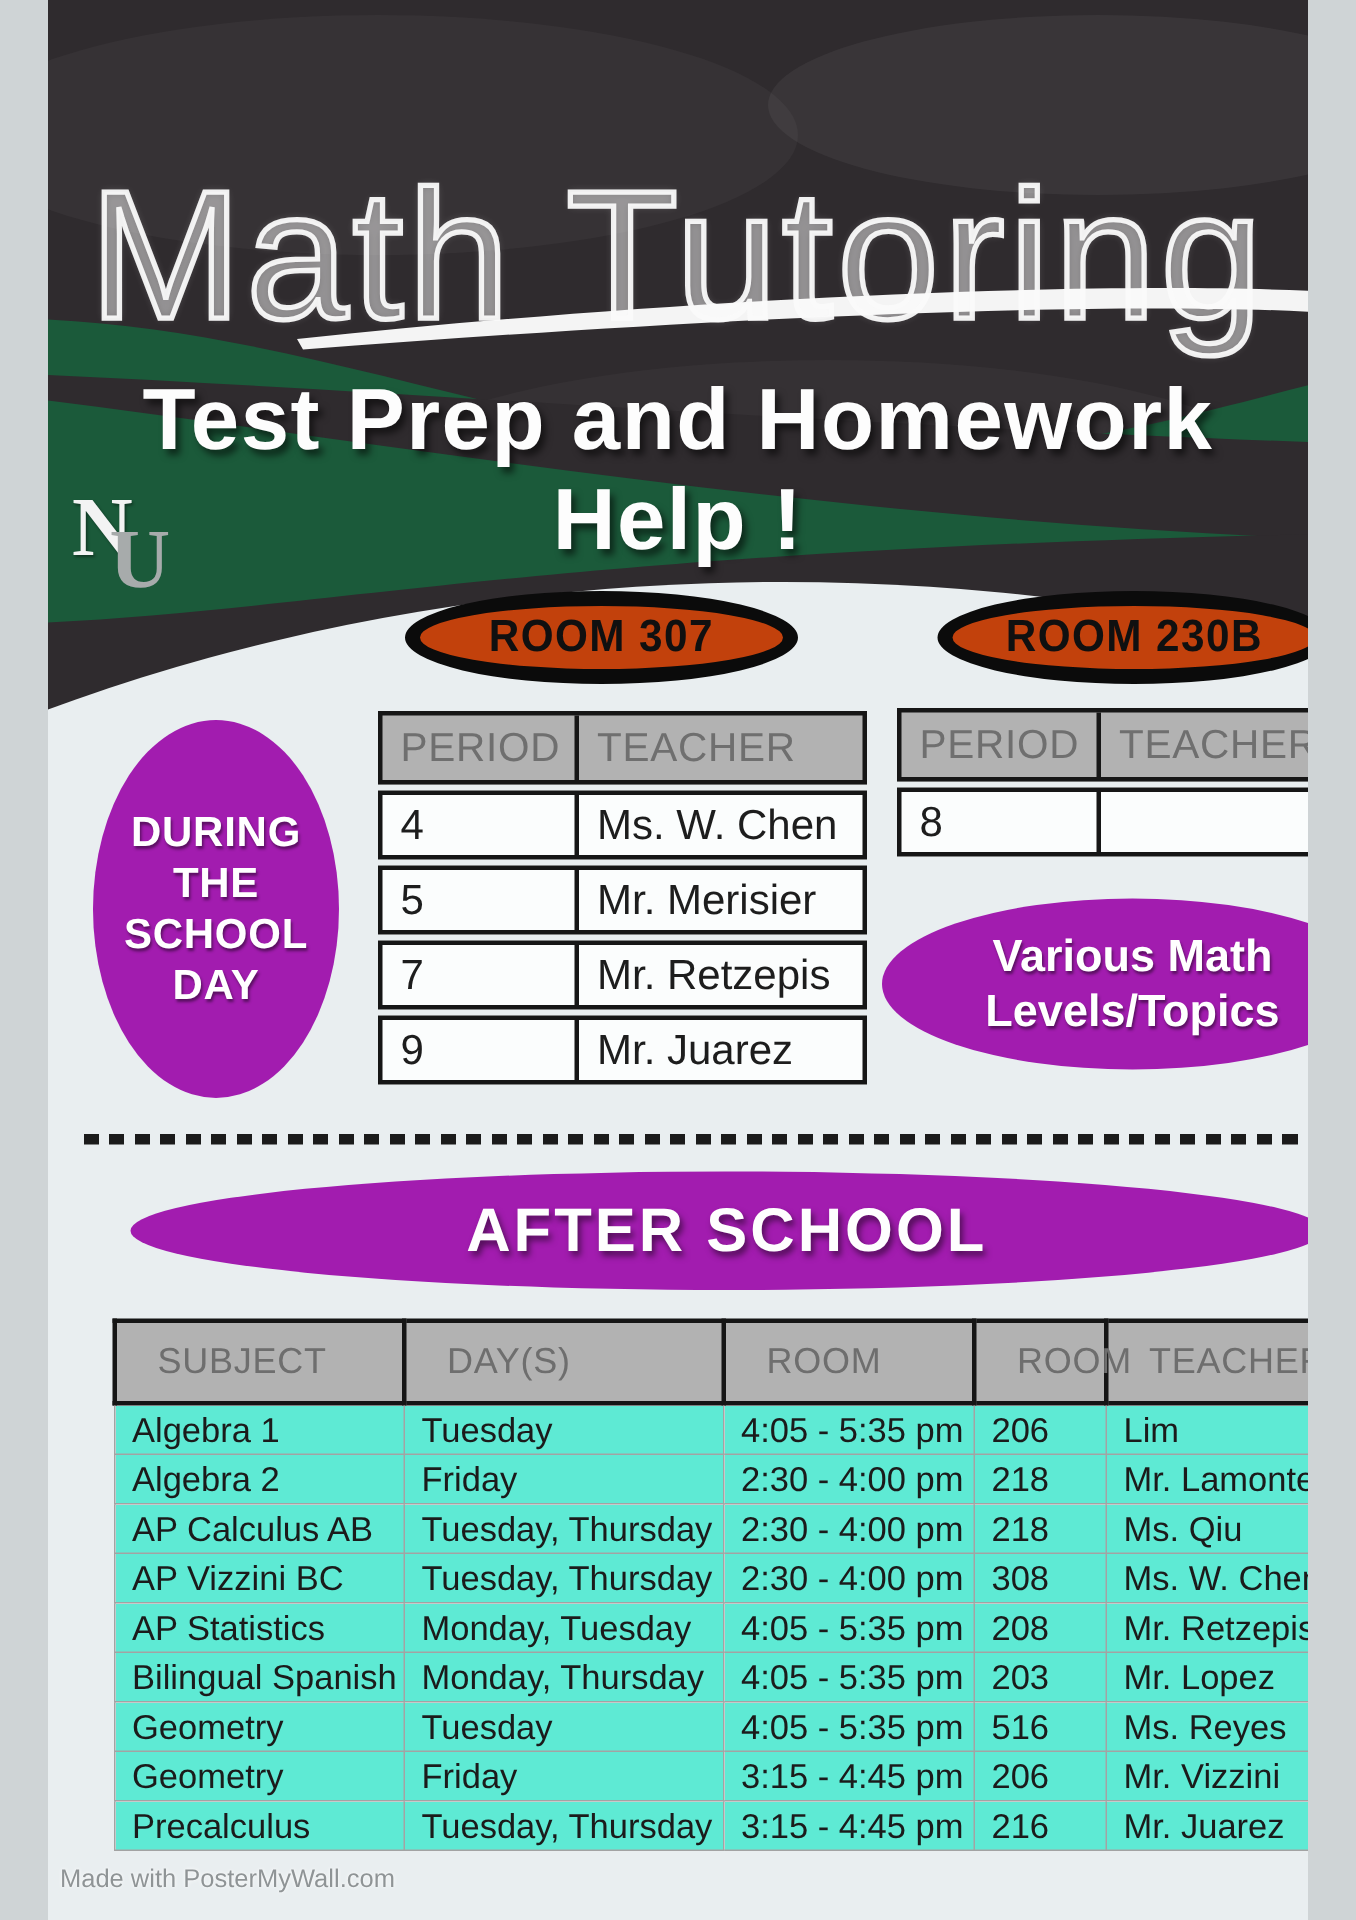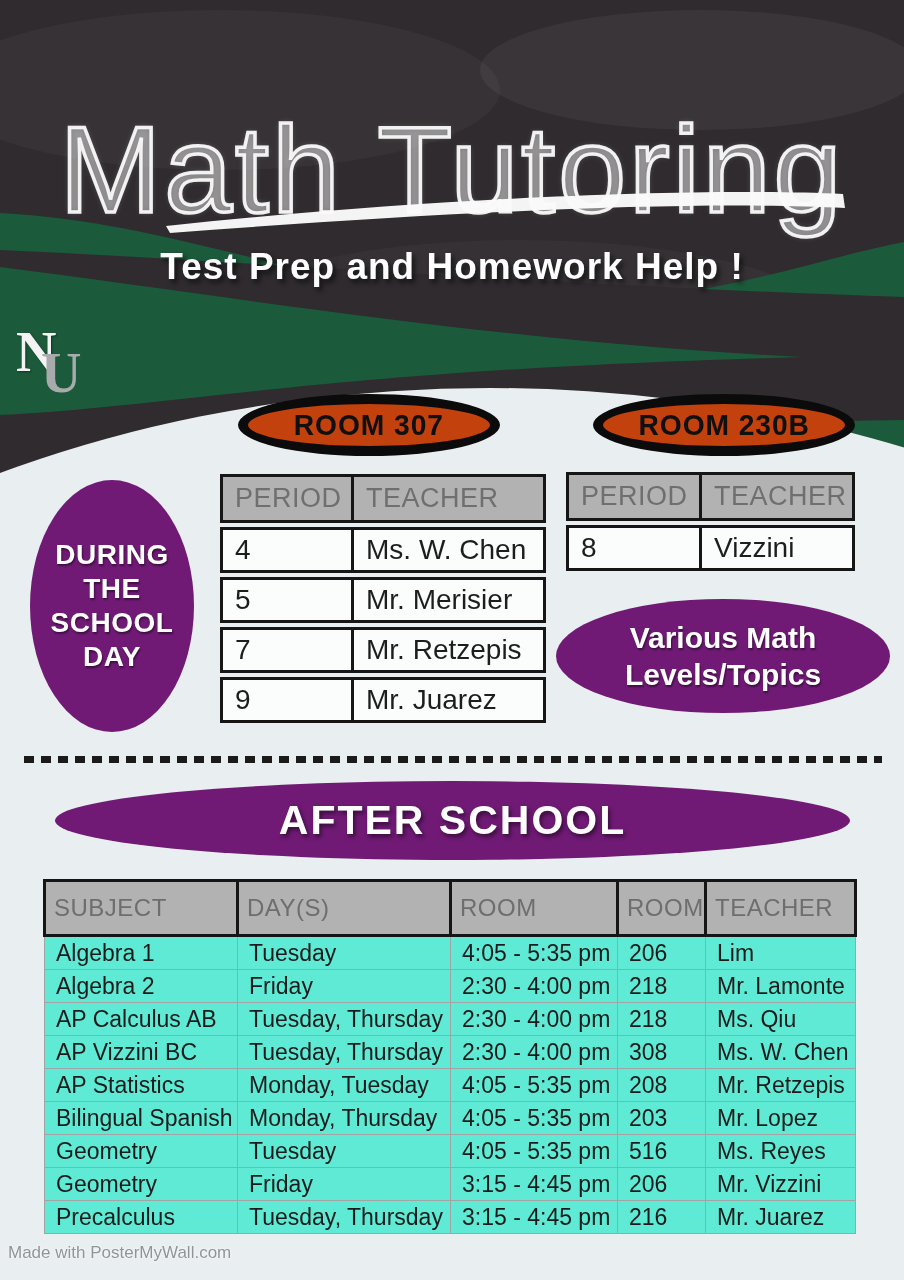--- a/index.html
+++ b/index.html
@@ -1,50 +1,50 @@
 <!DOCTYPE html>
 <html><head>
 <meta charset="utf-8">
 <style>
   html,body{margin:0;padding:0;background:#cfd4d6;}
   .poster{
-    position:relative;width:904px;height:1280px;margin:0 auto;
+    position:relative;width:840px;height:1280px;margin:0 auto;
     background:#e9eef0;overflow:hidden;
     font-family:"Liberation Sans",sans-serif;
     text-decoration:underline;
   }
   .art{position:absolute;left:0;top:0;z-index:0;}
   
   .title{
     position:absolute;top:18px;left:0;right:0;z-index:2;text-align:center;
     font-size:122px;letter-spacing:3px;font-weight:400;
     color:rgba(255,255,255,0.32);
     -webkit-text-stroke:3.5px rgba(250,250,250,0.95);
     text-shadow:0 0 6px rgba(255,255,255,0.25);
   }
   .subtitle{
     position:absolute;top:246px;left:0;right:0;z-index:2;text-align:center;
-    font-size:37px;font-weight:700;letter-spacing:1px;color:#fdfdfd;
+    font-size:58px;font-weight:700;letter-spacing:1px;color:#fdfdfd;
     text-shadow:3px 4px 5px rgba(0,0,0,0.55);
   }
   .nu-logo{position:absolute;left:16px;top:324px;width:80px;height:84px;z-index:2;}
   .nu-logo .n,.nu-logo .u{position:absolute;font-family:"Liberation Serif",serif;font-weight:700;font-size:56px;line-height:1;}
   .nu-logo .n{left:0;top:0;color:#f3f3f3;text-shadow:1px 1px 2px rgba(0,0,0,0.4);}
   .nu-logo .u{left:25px;top:21px;color:#a7abab;}
   
   .room-oval{
     position:absolute;top:394px;width:262px;height:62px;z-index:2;
     background:#c2410c;border:10px solid #0b0b0b;border-radius:50%;
     box-sizing:border-box;display:flex;align-items:center;justify-content:center;
   }
   .room-oval span{font-size:30px;font-weight:700;letter-spacing:1px;color:#101010;transform:scaleX(0.94);}
   .room-1{left:238px;} .room-2{left:593px;}
   
   .green-oval{
-    position:absolute;z-index:2;background:#701a75;border-radius:50%;
+    position:absolute;z-index:2;background:#a21caf;border-radius:50%;
     display:flex;flex-direction:column;align-items:center;justify-content:center;
     color:#fff;font-weight:700;text-shadow:1px 2px 2px rgba(0,0,0,0.45);
   }
   .during-badge{left:30px;top:480px;width:164px;height:252px;font-size:28px;line-height:34px;letter-spacing:0.5px;text-align:center;}
   .topics-badge{left:556px;top:599px;width:334px;height:114px;font-size:30px;line-height:37px;text-align:right;}
   .after-badge{left:55px;top:781px;width:795px;height:79px;font-size:41px;letter-spacing:2px;color:#fefefe;text-shadow:2px 3px 4px rgba(0,0,0,0.5);}
   .days-note{
     position:absolute;left:556px;top:719px;width:334px;z-index:2;text-align:center;
     font-size:27px;font-weight:700;color:#141414;
   }
@@ -65,21 +65,21 @@
   .m-head>div{color:#6f6f6f;font-size:27px;letter-spacing:0.5px;}
   .m-body>div{color:#1d1d1d;font-size:28px;}
   
   .big-table{
     position:absolute;left:43px;top:879px;z-index:2;
     border-collapse:collapse;width:811px;table-layout:fixed;
   }
   .big-table th{
     border:3px solid #151515;background:#b2b2b2;color:#6e6e6e;
     font-size:24px;font-weight:400;letter-spacing:0.5px;text-align:left;
-    padding:12px 0 12px 8px;
+    padding:12px 0 12px 27px;
   }
   .big-table td{
     border:1px solid #a3a3a3;background:#5eead4;color:#1b1b1b;
     font-size:23px;padding:2px 4px 2px 11px;line-height:28px;white-space:nowrap;overflow:hidden;
   }
   .watermark{
     position:absolute;left:8px;top:1243px;z-index:5;
     font-size:17px;color:#8f9496;
     text-shadow:0 0 3px rgba(255,255,255,0.9),0 0 1px rgba(255,255,255,0.9);
   }
@@ -152,21 +152,20 @@
     </div>
   </div>
 
   <div class="mini mini-t2">
     <div class="m-row m-head">
       <div class="c1">PERIOD</div>
       <div class="c2">TEACHER</div>
     </div>
     <div class="m-row m-body">
       <div class="c1">8</div>
-      <div class="c2">Vizzini</div>
     </div>
   </div>
 
   <div class="green-oval topics-badge">
     <span>Various Math</span>
     <span>Levels/Topics</span>
   </div>
 
 
   <div class="dashed-divider"></div>

